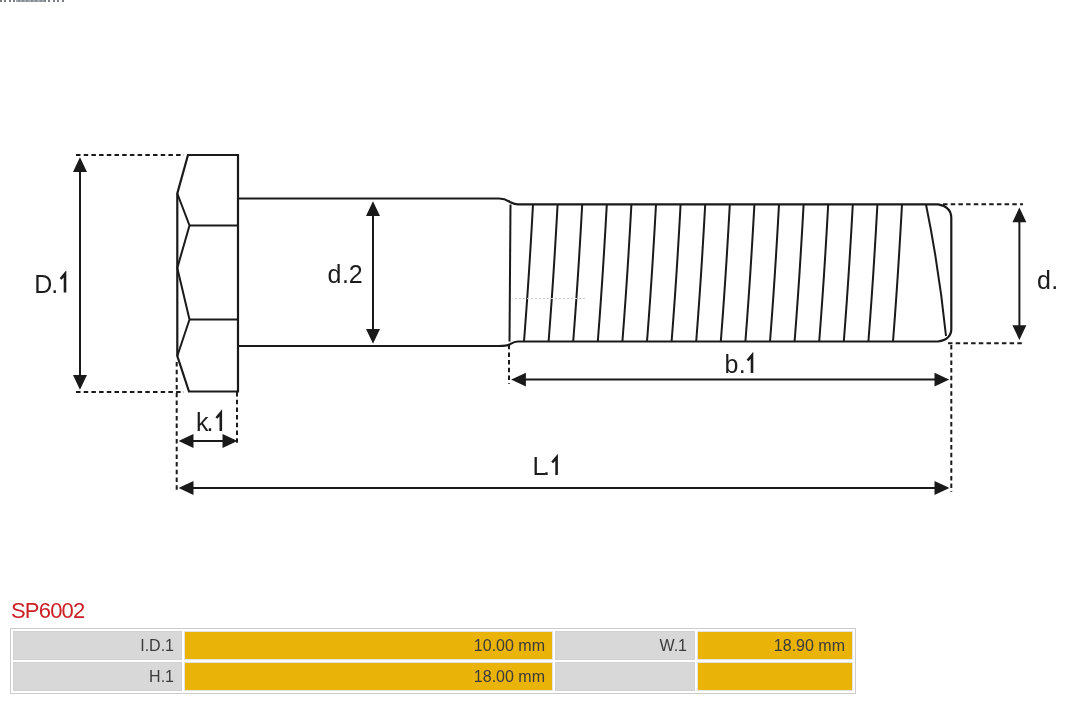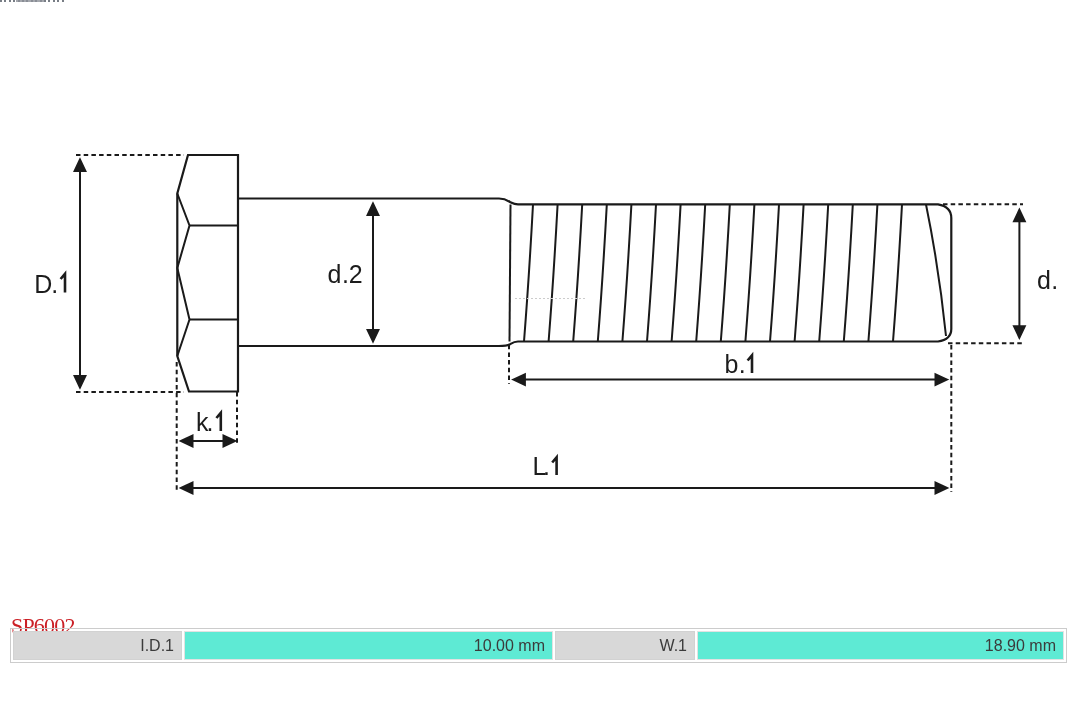--- a/index.html
+++ b/index.html
@@ -1,26 +1,26 @@
 <!DOCTYPE html>
 <html><head>
 <meta charset="utf-8">
 <style>
 html,body{margin:0;padding:0;background:#fff;}
 body{width:1080px;height:701px;position:relative;overflow:hidden;font-family:"Liberation Sans",sans-serif;}
 #artifact{position:absolute;left:0;top:0;width:64px;height:2px;
  background:repeating-linear-gradient(90deg,#787d85 0 2px,#fff 2px 4.4px);}
 #artifact2{position:absolute;left:16px;top:0;width:28px;height:2px;background:#8d9199;opacity:.8;}
-#code{position:absolute;left:11px;top:614px;font-size:22px;line-height:24px;letter-spacing:-0.8px;color:#cb2026;font-family:Liberation Serif, serif;}
-#spec{position:absolute;left:10px;top:628px;width:1057px;border-collapse:separate;border-spacing:2px;
+#code{position:absolute;left:11px;top:599px;font-size:22px;line-height:24px;letter-spacing:-0.8px;color:#cb2026;}
+#spec{position:absolute;left:10px;top:628px;width:846px;border-collapse:separate;border-spacing:2px;
  border:1px solid #ccc;table-layout:fixed;}
 #spec td{height:27px;font-size:16px;line-height:27px;color:#3b3b3b;text-align:right;
  padding:0 7px 0 0;overflow:hidden;}
 #spec td.l{background:#d8d8d8;border:1px solid #d2d2d2;}
-#spec td.v{background:#5eead4;border:1px solid #e2e2e2;padding-left:32px;}
+#spec td.v{background:#eab308;border:1px solid #e2e2e2;padding-left:32px;}
 svg{position:absolute;left:0;top:0;}
 </style>
 </head>
 <body>
 <div id="artifact"></div>
 <div id="artifact2"></div>
 <svg width="1080" height="590" viewBox="0 0 1080 590">
  <g fill="none" stroke="#1a1a1a" stroke-width="2.2">
 
   <path d="M188,155 L177.3,193.5 L177.3,356 L189,391.5 L238,391.5 L238,155 Z"></path>
@@ -125,14 +125,20 @@
       <col style="width:140px">
       <col>
     </colgroup>
  <tbody>
       <tr>
         <td class="l">I.D.1</td>
         <td class="v">10.00 mm</td>
         <td class="l">W.1</td>
         <td class="v">18.90 mm</td>
       </tr>
+ <tr>
+        <td class="l">H.1</td>
+        <td class="v">18.00 mm</td>
+        <td class="l"></td>
+        <td class="v"></td>
+      </tr>
 </tbody>
   </table>
 
 </body></html>

